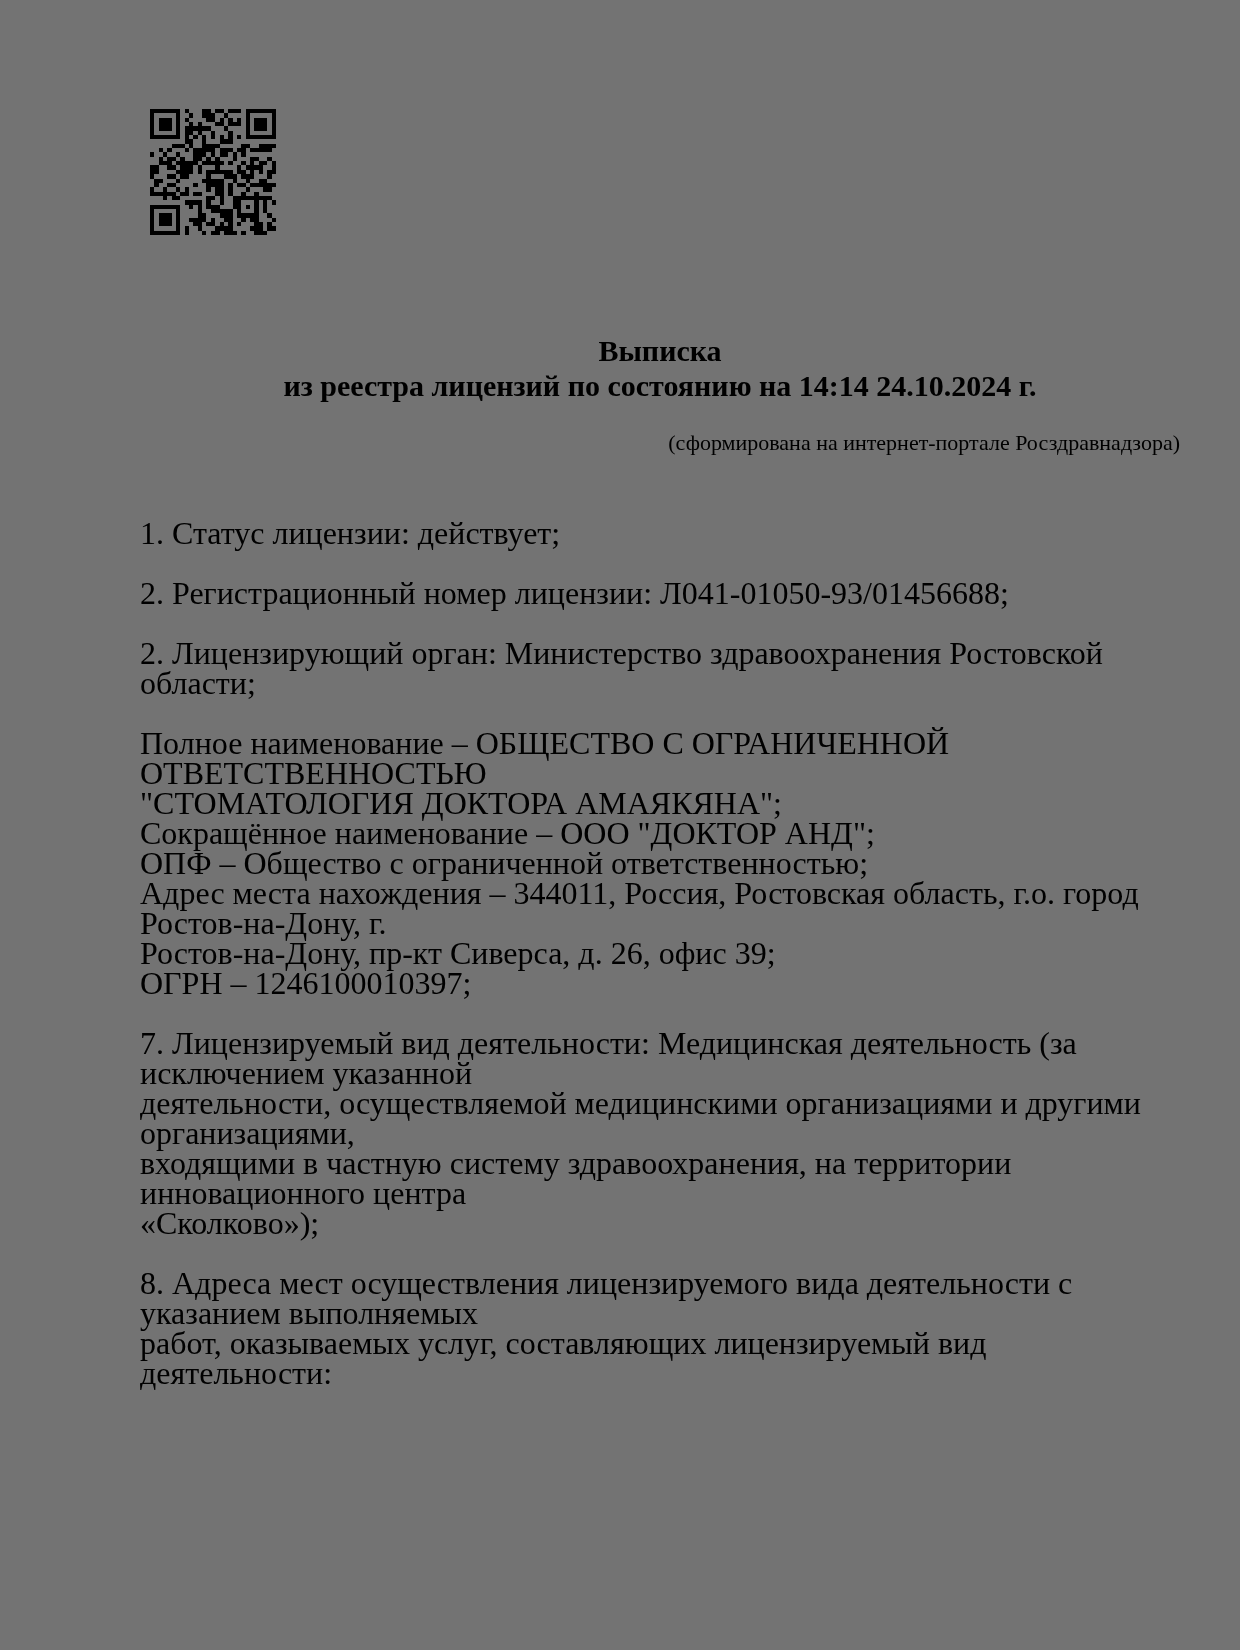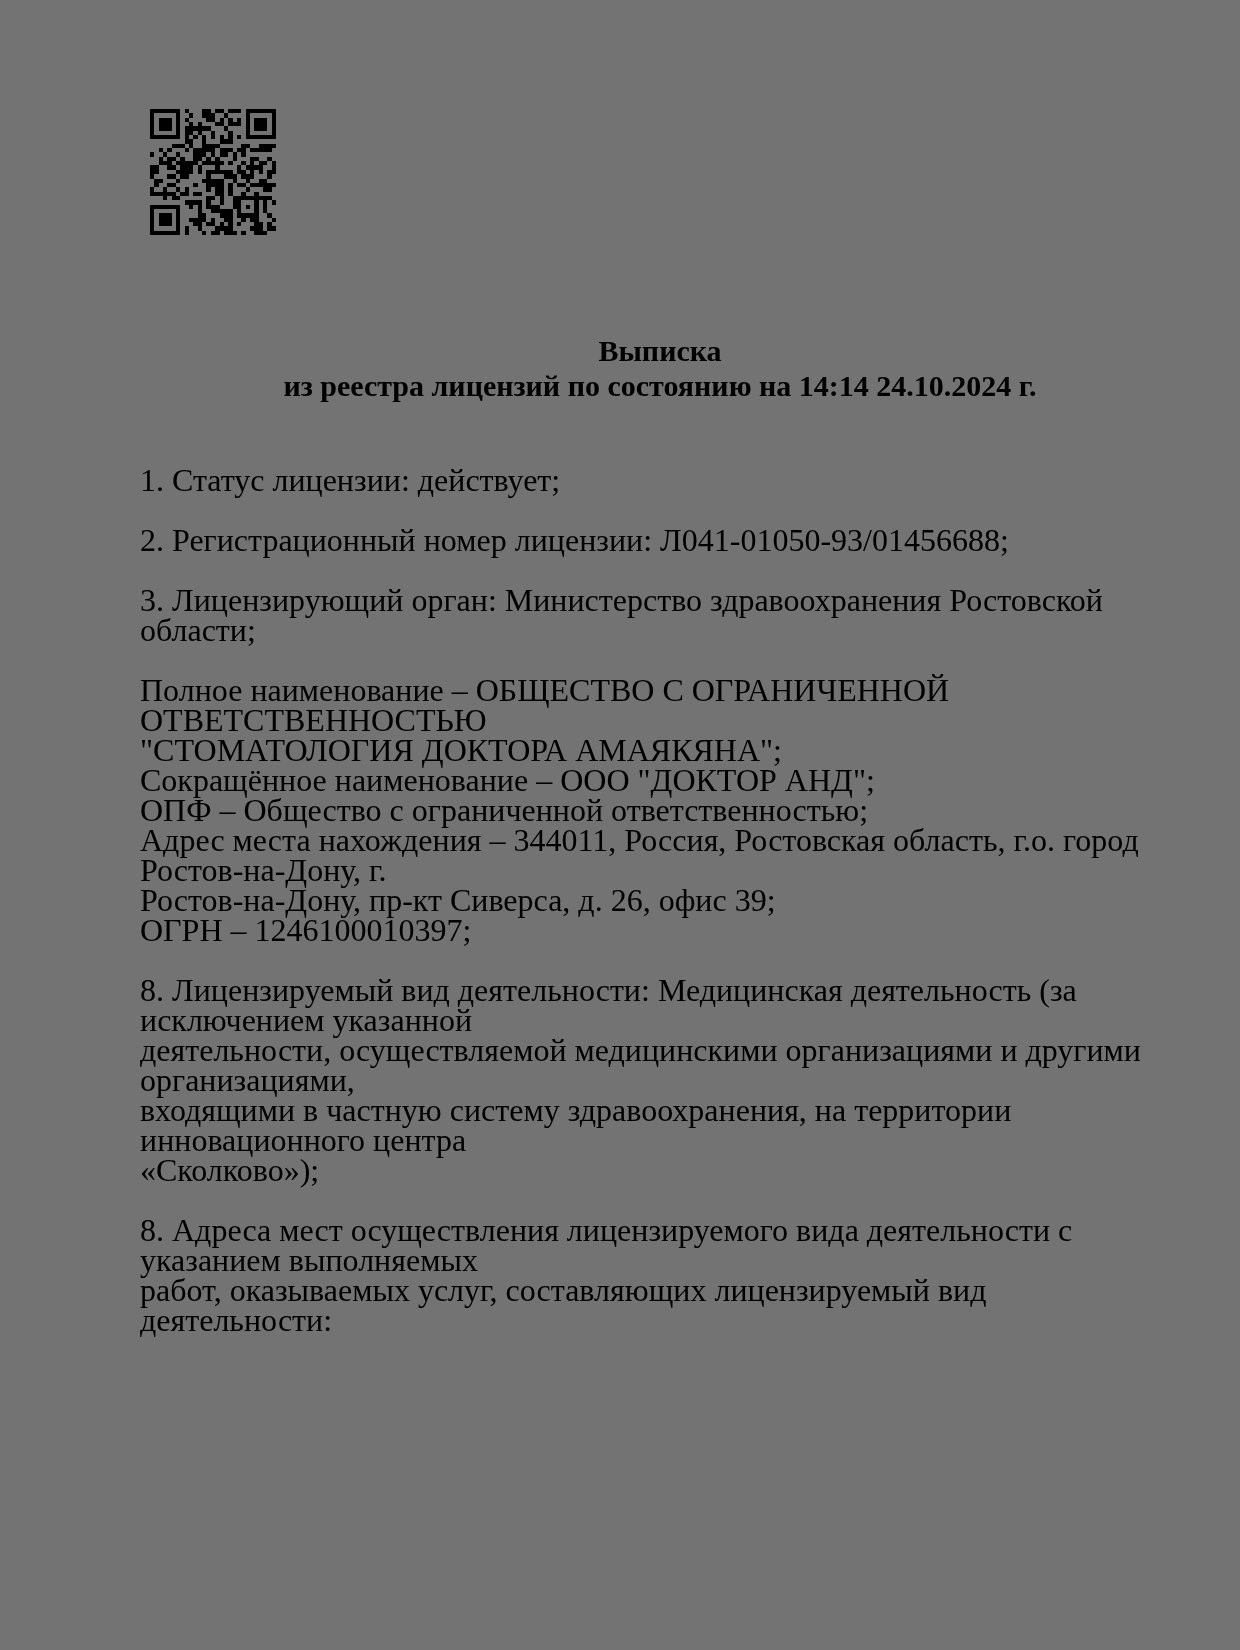--- a/index.html
+++ b/index.html
@@ -494,39 +494,40 @@
         <rect x="25" y="28" width="1" height="1"></rect>
         <rect x="26" y="28" width="1" height="1"></rect>
       </svg>
     </div>
 
   <div class="content">
 
     <h1 class="doc-title">Выписка
 из реестра лицензий по состоянию на 14:14 24.10.2024 г.</h1>
 
+    <div class="doc-subtitle">(сформирована на интернет-портале Росздравнадзора)</div>
 
     <p class="para first">1. Статус лицензии: действует;</p>
 
     <p class="para">2. Регистрационный номер лицензии: Л041-01050-93/01456688;</p>
 
 
-    <p class="para">3. Лицензирующий орган: Министерство здравоохранения Ростовской области;</p>
+    <p class="para">2. Лицензирующий орган: Министерство здравоохранения Ростовской области;</p>
 
 
     <p class="para">Полное наименование – ОБЩЕСТВО С ОГРАНИЧЕННОЙ ОТВЕТСТВЕННОСТЬЮ
 "СТОМАТОЛОГИЯ ДОКТОРА АМАЯКЯНА";
 Сокращённое наименование – ООО "ДОКТОР АНД";
 ОПФ – Общество с ограниченной ответственностью;
 Адрес места нахождения – 344011, Россия, Ростовская область, г.о. город Ростов-на-Дону, г.
 Ростов-на-Дону, пр-кт Сиверса, д. 26, офис 39;
 ОГРН – 1246100010397;</p>
 
 
-    <p class="para">8. Лицензируемый вид деятельности: Медицинская деятельность (за исключением указанной
+    <p class="para">7. Лицензируемый вид деятельности: Медицинская деятельность (за исключением указанной
 деятельности, осуществляемой медицинскими организациями и другими организациями,
 входящими в частную систему здравоохранения, на территории инновационного центра
 «Сколково»);</p>
 
     <p class="para">8. Адреса мест осуществления лицензируемого вида деятельности с указанием выполняемых
 работ, оказываемых услуг, составляющих лицензируемый вид деятельности:</p>
 
   </div>
 </div>
 

